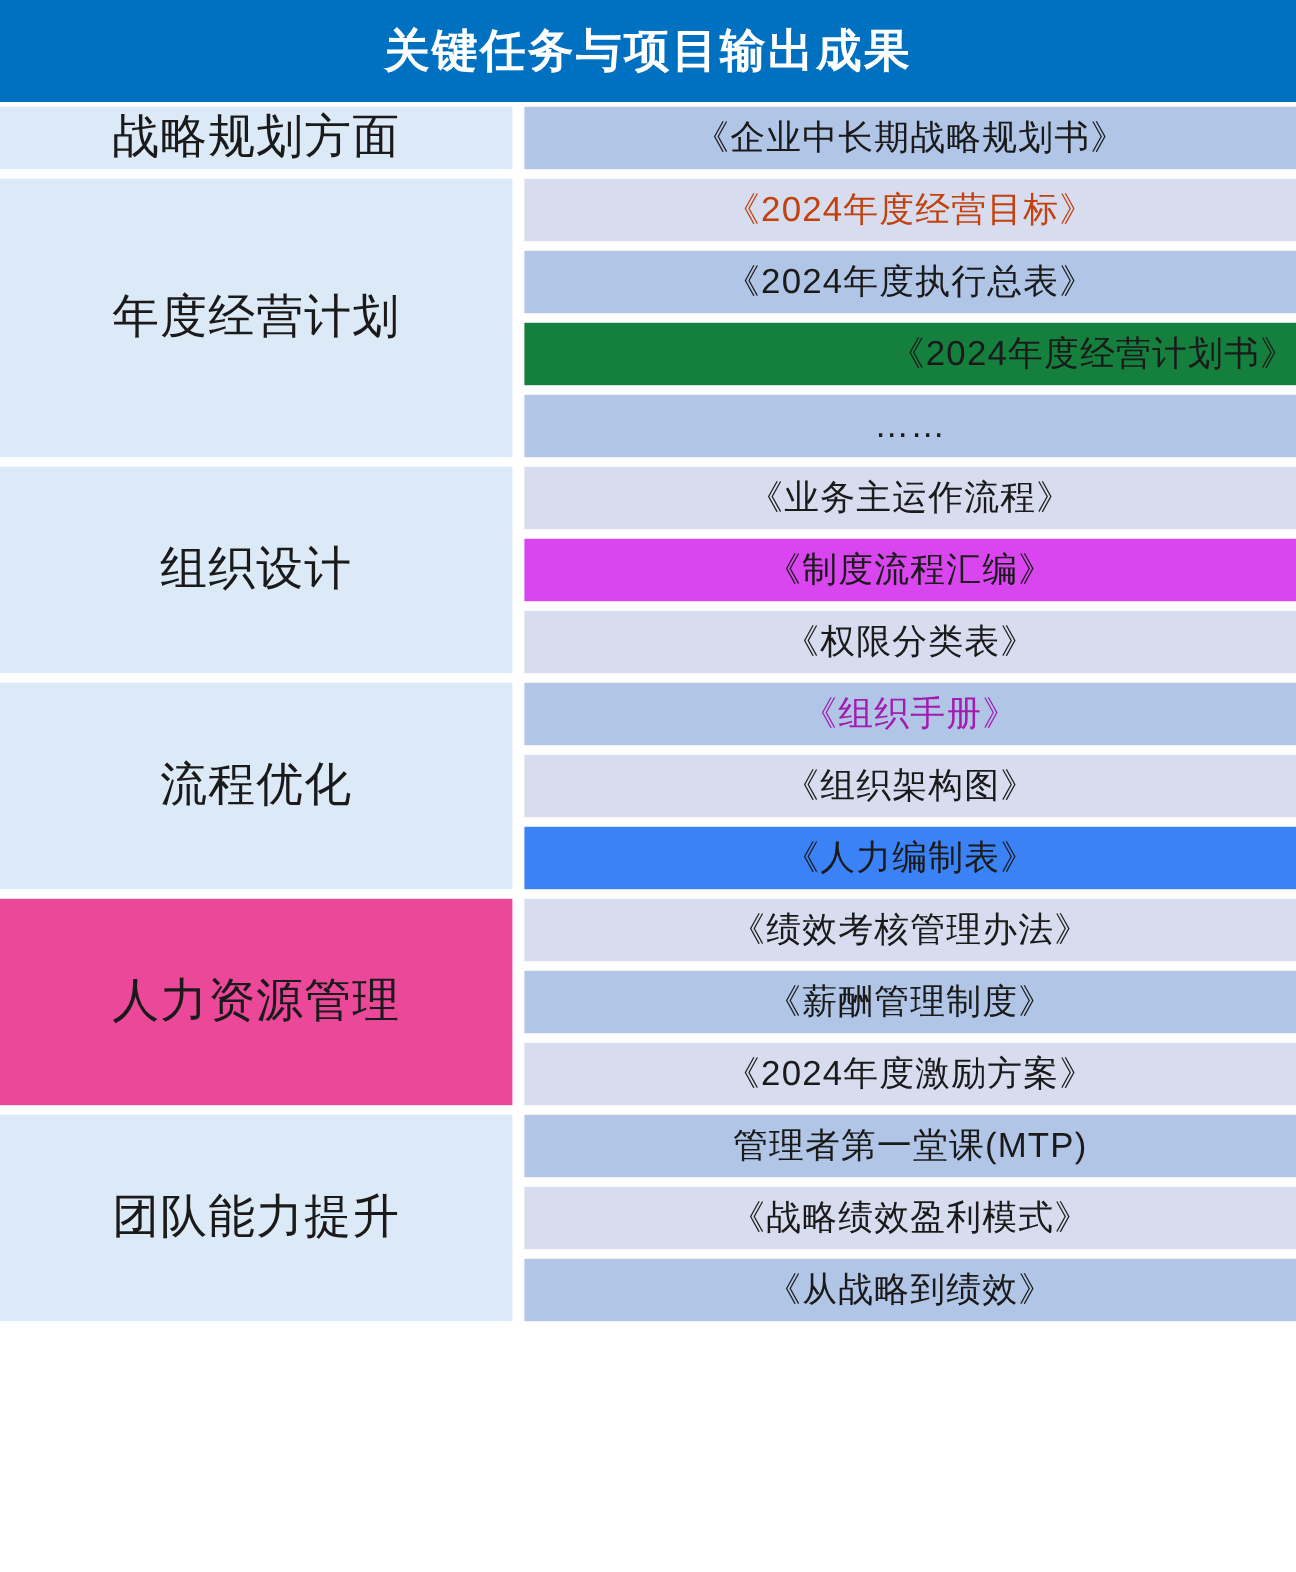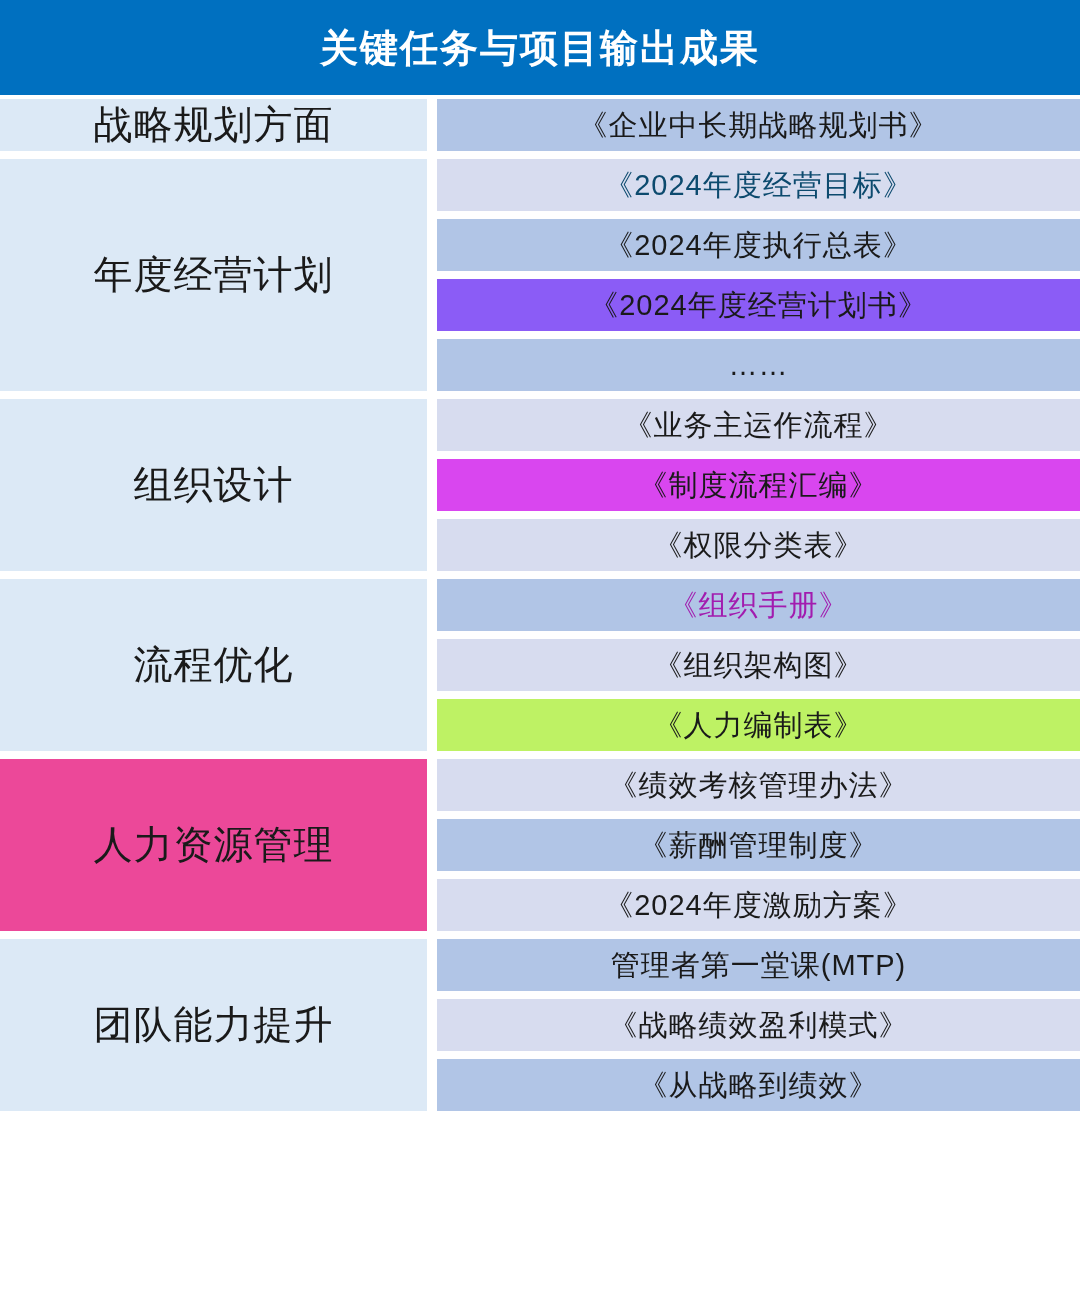--- a/index.html
+++ b/index.html
@@ -9,21 +9,21 @@
     font-family: "Liberation Sans", "DejaVu Sans", sans-serif;
   }
   .canvas {
     position: relative;
     width: 1080px;
     height: 1310px;
     background: #ffffff;
     overflow: hidden;
   }
   .header {
-    height: 95px;
+    height: 85px;
     margin-bottom: 4px;
     display: flex;
     align-items: center;
     justify-content: center;
   }
   .header .title {
     color: #ffffff;
     font-size: 38px;
     font-weight: 700;
     letter-spacing: 2px;
@@ -87,26 +87,26 @@
     <span class="output-label" style="color: rgb(26, 26, 26);">《企业中长期战略规划书》</span>
   </div>
         </div>
   </div>
       <div class="section">
     <div class="cat-cell" style="background: rgb(220, 233, 246);">
       <span class="cat-label" style="color: rgb(26, 26, 26);">年度经营计划</span>
     </div>
     <div class="outputs">
           <div class="output-row" style="background: rgb(215, 220, 239);">
-    <span class="output-label" style="color: #0c4a6e;">《2024年度经营目标》</span>
+    <span class="output-label" style="color: #c2410c;">《2024年度经营目标》</span>
   </div>
           <div class="output-row" style="background: rgb(177, 197, 230);">
     <span class="output-label" style="color: rgb(26, 26, 26);">《2024年度执行总表》</span>
   </div>
-          <div class="output-row" style="background: #8b5cf6;">
+          <div class="output-row" style="background: #15803d; justify-content: flex-end;">
     <span class="output-label" style="color: rgb(26, 26, 26);">《2024年度经营计划书》</span>
   </div>
           <div class="output-row" style="background: rgb(177, 197, 230);">
     <span class="output-label" style="color: rgb(26, 26, 26);">……</span>
   </div>
         </div>
   </div>
       <div class="section">
     <div class="cat-cell" style="background: rgb(220, 233, 246);">
       <span class="cat-label" style="color: rgb(26, 26, 26);">组织设计</span>
@@ -127,21 +127,21 @@
     <div class="cat-cell" style="background: rgb(220, 233, 246);">
       <span class="cat-label" style="color: rgb(26, 26, 26);">流程优化</span>
     </div>
     <div class="outputs">
           <div class="output-row" style="background: rgb(177, 197, 230);">
     <span class="output-label" style="color: #a21caf;">《组织手册》</span>
   </div>
           <div class="output-row" style="background: rgb(215, 220, 239);">
     <span class="output-label" style="color: rgb(26, 26, 26);">《组织架构图》</span>
   </div>
-          <div class="output-row" style="background: #bef264; text-align: center;">
+          <div class="output-row" style="background: #3b82f6; text-align: center;">
     <span class="output-label" style="color: rgb(26, 26, 26);">《人力编制表》</span>
   </div>
         </div>
   </div>
       <div class="section">
     <div class="cat-cell" style="background: #ec4899;">
       <span class="cat-label" style="color: rgb(26, 26, 26);">人力资源管理</span>
     </div>
     <div class="outputs">
           <div class="output-row" style="background: rgb(215, 220, 239);">

